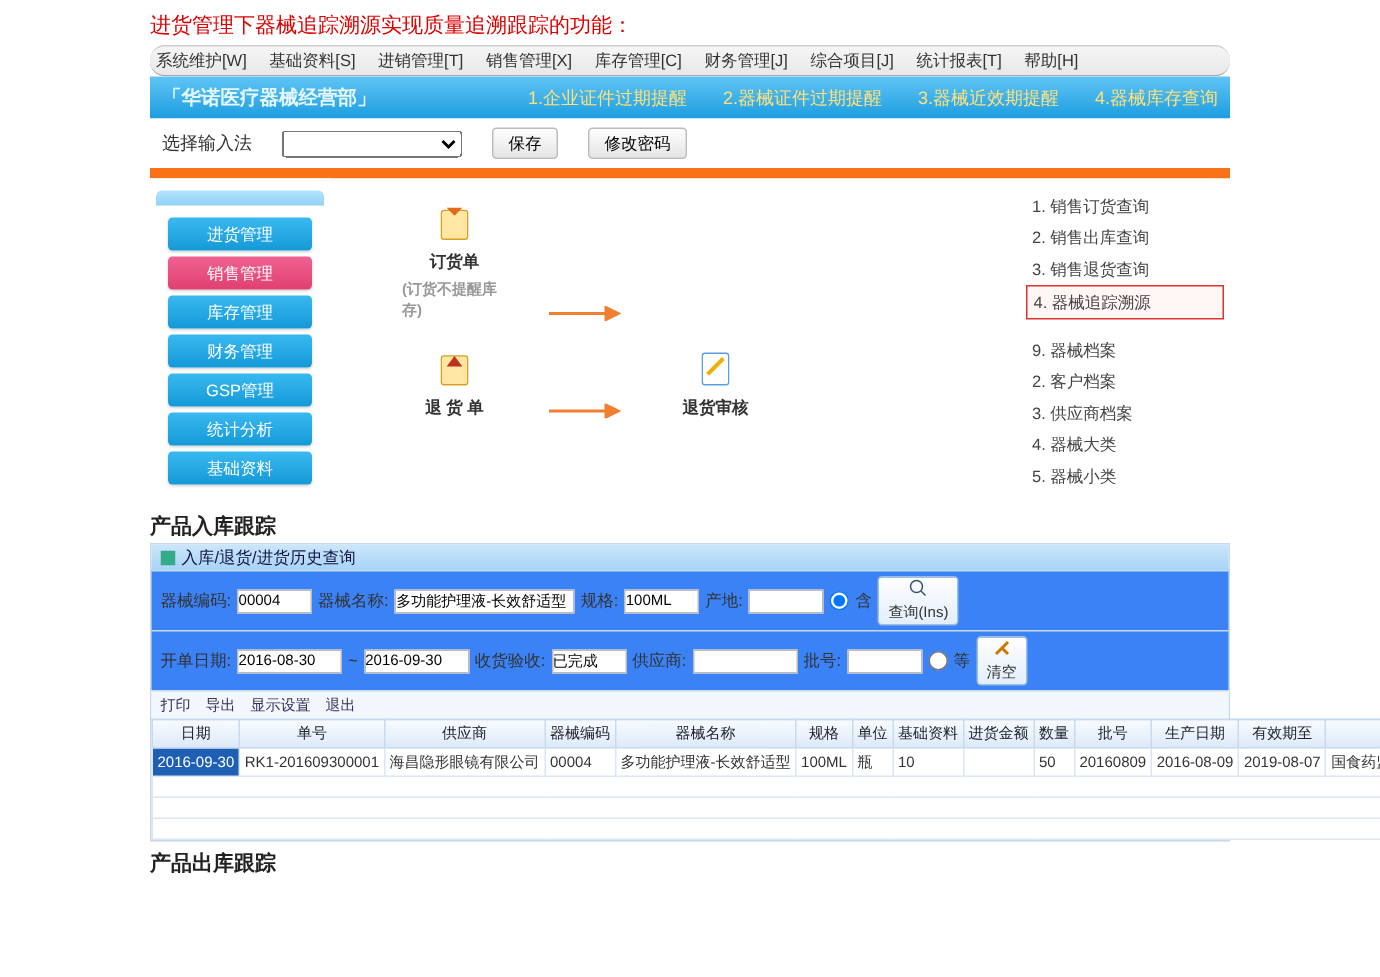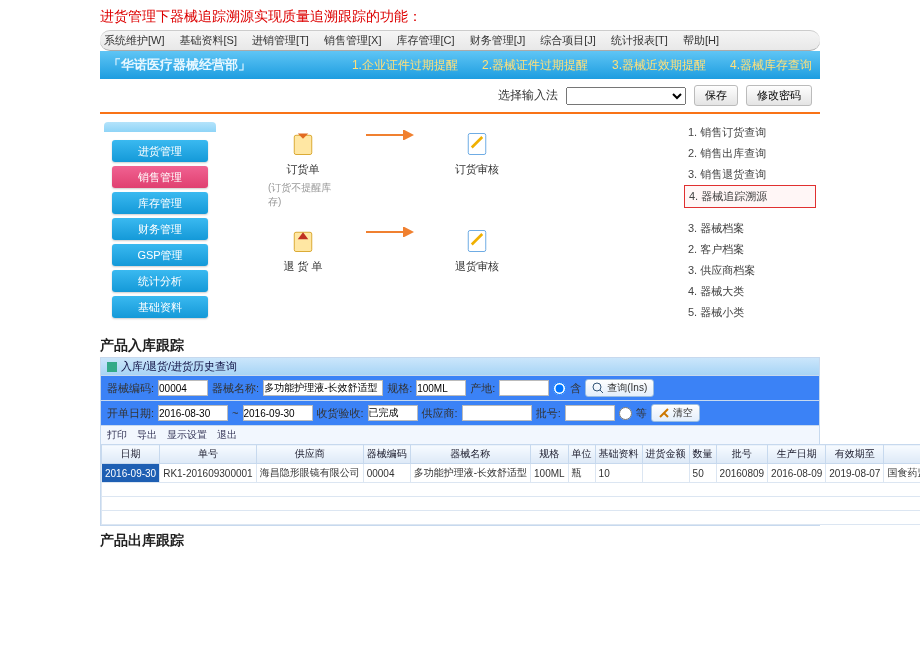--- a/index.html
+++ b/index.html
@@ -4,48 +4,48 @@
 <style>
 * { margin: 0; padding: 0; box-sizing: border-box; font-family: "Microsoft YaHei", SimSun, Arial, sans-serif; }
 body { background: #fff; font-size: 12px; color: #333; width: 920px; }
 .page-title { color: #d00; font-size: 14px; padding: 8px 0 4px 100px; }
 .menubar { background: linear-gradient(#f5f5f5, #e8e8e8); border-top: 1px solid #ccc; border-bottom: 1px solid #aaa; padding: 2px 4px; font-size: 11px; color: #333; margin: 0 100px; border-radius: 10px; }
 .menubar span { margin-right: 12px; cursor: default; }
 .header-band { background: linear-gradient(#5fc5f5, #1d9de0); color: #fff; height: 28px; display: flex; align-items: center; padding: 0 8px; margin: 0 100px; }
 .brand { color: #e6f7ff; font-weight: bold; font-size: 13px; }
 .header-links { margin-left: auto; display: flex; gap: 24px; font-size: 12px; }
 .header-links span { color: #ffe07a; cursor: pointer; }
-.toolbar-row { background: #fff; padding: 6px 8px; display: flex; align-items: center; justify-content: flex-end; gap: 8px; margin: 0 100px; border-bottom: 2px solid #f97316; }
+.toolbar-row { background: #fff; padding: 6px 8px; display: flex; align-items: center; justify-content: flex-start; gap: 20px; margin: 0 100px; border-bottom: 7px solid #f97316; }
 .toolbar-row .lbl { font-size: 12px; color: #333; }
 .toolbar-row select { font-size: 11px; height: 18px; width: 120px; }
 .btn-sm { background: linear-gradient(#fefefe, #e4e4e4); border: 1px solid #bbb; border-radius: 3px; padding: 2px 10px; font-size: 11px; cursor: pointer; }
 .main-row { display: flex; margin: 0 100px; background: #fff; }
 .sidebar { width: 120px; background: #fff; padding: 8px 4px; }
 .sb-top { height: 10px; background: linear-gradient(#b4e3fb, #8fd4f7); border-radius: 4px 4px 0 0; margin-bottom: 8px; }
 .sb-item { margin: 4px auto; width: 96px; height: 22px; background: linear-gradient(#3ab9f0, #1499d8); color: #fff; border-radius: 3px; display: flex; align-items: center; justify-content: center; font-size: 11px; cursor: pointer; box-shadow: 0 1px 2px rgba(0,0,0,.2); }
 .sb-item.active { background: linear-gradient(#f06292, #e04070); }
 .center { flex: 1; padding: 16px 8px; }
-.flow-row { display: flex; align-items: flex-start; gap: 28px; margin-bottom: 18px; padding-left: 40px; }
+.flow-row { display: flex; align-items: flex-end; gap: 28px; margin-bottom: 18px; padding-left: 40px; font-weight: bold; }
 .flow-node { display: flex; flex-direction: column; align-items: center; gap: 4px; width: 70px; }
 .flow-node .ic { width: 28px; height: 28px; }
 .flow-node .cap { font-size: 11px; color: #333; }
 .flow-hint { font-size: 10px; color: #999; }
 .arrow { width: 48px; height: 10px; }
 .rightcol { width: 140px; padding: 8px 4px; }
 .rightcol ol { list-style: none; }
 .rightcol li { font-size: 11px; color: #444; padding: 3px 4px; cursor: pointer; }
 .rightcol li.hl { border: 1px solid #e03030; background: #fff6f6; }
 .rightcol .sep { height: 10px; }
 .section-label { font-size: 14px; font-weight: bold; padding: 6px 0 2px 100px; color: #222; }
 .grid-wrap { margin: 0 100px; border: 1px solid #c7d9ee; }
 .grid-title { background: linear-gradient(#cbe6fb, #a7d4f5); font-size: 11px; padding: 1px 6px; color: #114; display: flex; align-items: center; gap: 4px; }
 .filter-bar { background: #3b82f6; padding: 3px 6px; display: flex; flex-wrap: wrap; align-items: center; gap: 4px; font-size: 11px; border-top: 1px solid #c7d9ee; }
 .filter-bar .lbl { white-space: nowrap; }
 .filter-bar input[type=text] { height: 16px; font-size: 10px; border: 1px solid #bbb; }
-.tbbtn { display: inline-flex; align-items: center; gap: 3px; background: linear-gradient(#fefefe,#e3eefb); border: 1px solid #9bbde0; border-radius: 3px; padding: 1px 6px; cursor: pointer; font-size: 10px; }
+.tbbtn { display: inline-flex; align-items: center; gap: 3px; background: linear-gradient(#fefefe,#e3eefb); border: 1px solid #9bbde0; border-radius: 3px; padding: 1px 6px; cursor: pointer; font-size: 10px; flex-direction: column; }
 .tool-strip { background: #f2f7fe; padding: 2px 6px; display: flex; gap: 10px; font-size: 10px; color: #335; border-top: 1px solid #c7d9ee; }
 .tool-strip span { cursor: pointer; }
 .data-table { width: 100%; border-collapse: collapse; font-size: 10px; }
 .data-table th { background: linear-gradient(#f7fbff,#dde9f7); border: 1px solid #c7d9ee; padding: 2px 3px; font-weight: normal; color: #223; white-space: nowrap; }
 .data-table td { border: 1px solid #dce6f2; padding: 2px 3px; white-space: nowrap; background: #fff; }
 .data-table td.sel { background: #1e5fb3; color: #fff; }
 .blank-rows td { height: 14px; }
 svg { display: block; }
 </style>
 </head>
@@ -100,27 +100,20 @@
         <svg class="ic" viewBox="0 0 32 32">
             <rect x="6" y="6" width="20" height="22" rx="2" fill="#ffe7a3" stroke="#d6a020"></rect>
             <path d="M10 4 L16 10 L22 4" fill="#e26a20"></path>
           </svg>
         <div class="cap">订货单</div>
         <div class="flow-hint">(订货不提醒库存)</div>
       </div>
       <svg class="arrow" viewBox="0 0 48 10">
           <path d="M0 5 H38 M38 1 L46 5 L38 9 Z" stroke="#f08030" fill="#f08030" stroke-width="2"></path>
         </svg>
-      <div class="flow-node">
-        <svg class="ic" viewBox="0 0 32 32">
-            <rect x="6" y="4" width="20" height="24" rx="2" fill="#fff" stroke="#5aa0e0"></rect>
-            <path d="M10 20 L22 8" stroke="#f0b000" stroke-width="3"></path>
-          </svg>
-        <div class="cap">订货审核</div>
-      </div>
     </div>
     <div class="flow-row">
       <div class="flow-node">
         <svg class="ic" viewBox="0 0 32 32">
             <rect x="6" y="6" width="20" height="22" rx="2" fill="#ffe7a3" stroke="#d6a020"></rect>
             <path d="M16 6 L10 14 H22 Z" fill="#c03020"></path>
           </svg>
         <div class="cap">退 货 单</div>
       </div>
       <svg class="arrow" viewBox="0 0 48 10">
@@ -138,21 +131,21 @@
 
   <div class="rightcol">
     <ol>
       <li>1. 销售订货查询</li>
       <li>2. 销售出库查询</li>
       <li>3. 销售退货查询</li>
       <li class="hl">4. 器械追踪溯源</li>
     </ol>
     <div class="sep"></div>
     <ol>
-      <li>3. 器械档案</li>
+      <li>9. 器械档案</li>
       <li>2. 客户档案</li>
       <li>3. 供应商档案</li>
       <li>4. 器械大类</li>
       <li>5. 器械小类</li>
     </ol>
   </div>
 </div>
 
 <div class="section-label">产品入库跟踪</div>
 

